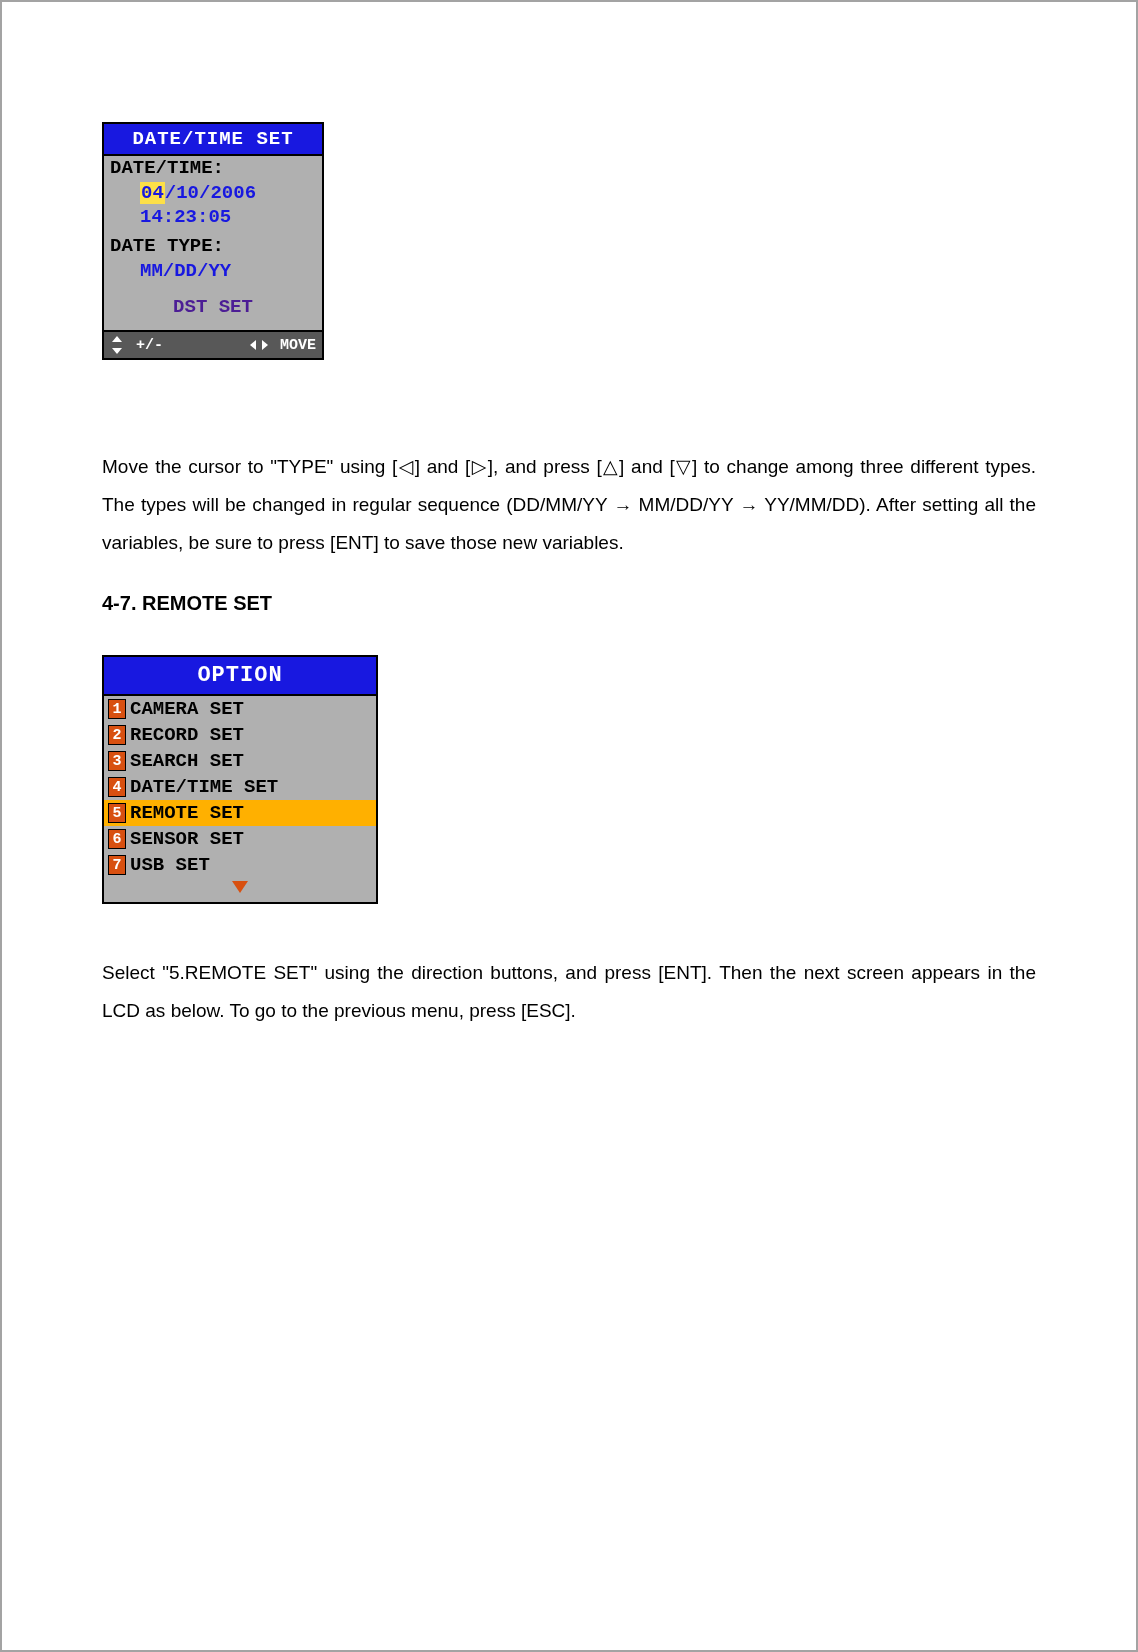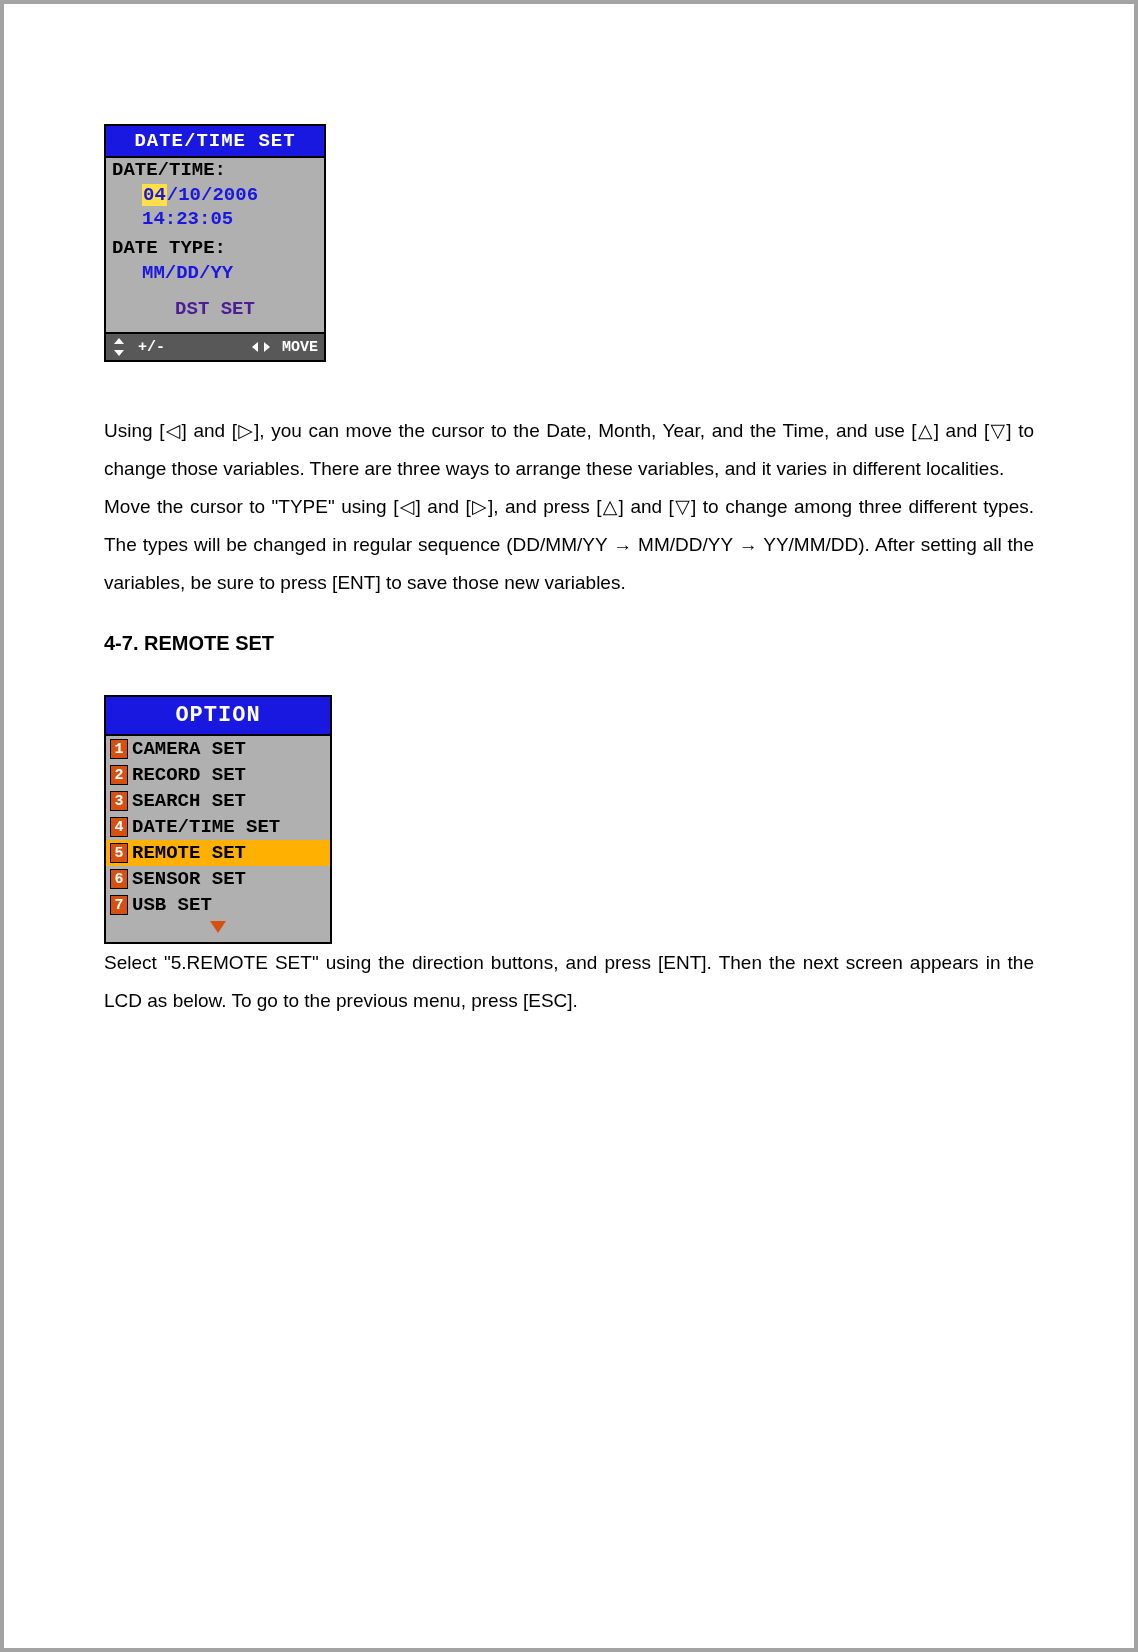--- a/index.html
+++ b/index.html
@@ -6,21 +6,21 @@
   body {
     background: #fff;
     font-family: Arial, Helvetica, sans-serif;
     display: flex;
     justify-content: center;
   }
   .page {
     width: 1138px;
     height: 1652px;
     background: #fff;
-    border: 4px solid #a3a3a3;
+    border: 2px solid #a3a3a3;
     position: relative;
     padding: 120px 100px 60px 100px;
   }
 
   
   .lcd {
     background: #b0b0b0;
     border: 2px solid #000;
     font-family: "Courier New", monospace;
     font-weight: bold;
@@ -84,21 +84,22 @@
     margin-bottom: 30px;
   }
   .heading {
     font-size: 20px;
     font-weight: bold;
     margin-bottom: 40px;
   }
 
   
   .screen2 {
-    width: 228px;
+    width: 276px;
+    margin-bottom: 50px;
   }
   .screen2 .lcd-title {
     font-size: 22px;
     padding: 6px 0;
     letter-spacing: 1px;
   }
   .menu-list { }
   .menu-item {
     display: flex;
     align-items: center;
@@ -222,21 +223,21 @@
         <span>+/-</span>
       </span>
       <span>
         <span class="lr-icon"></span>
         <span>MOVE</span>
       </span>
     </div>
   </div>
 
   <div class="para">
-    <span>Using [◁] and [▷], you can move the cursor to the Date, Month, Year, and the Time, and use [△] and [▽] to change those variables. There are three ways to arrange these variables, and it varies in different localities.</span><br>
+    <br>
     <span>Move the cursor to "TYPE" using [◁] and [▷], and press [△] and [▽] to change among three different types. The types will be changed in regular sequence (DD/MM/YY → MM/DD/YY → YY/MM/DD). After setting all the variables, be sure to press [ENT] to save those new variables.</span>
   </div>
 
   <div class="heading">4-7. REMOTE SET</div>
 
   <div class="screen2 lcd">
     <div class="lcd-title">OPTION</div>
     <div class="menu-list" id="menu-list">
         <div class="menu-item">
           <span class="num">1</span>

